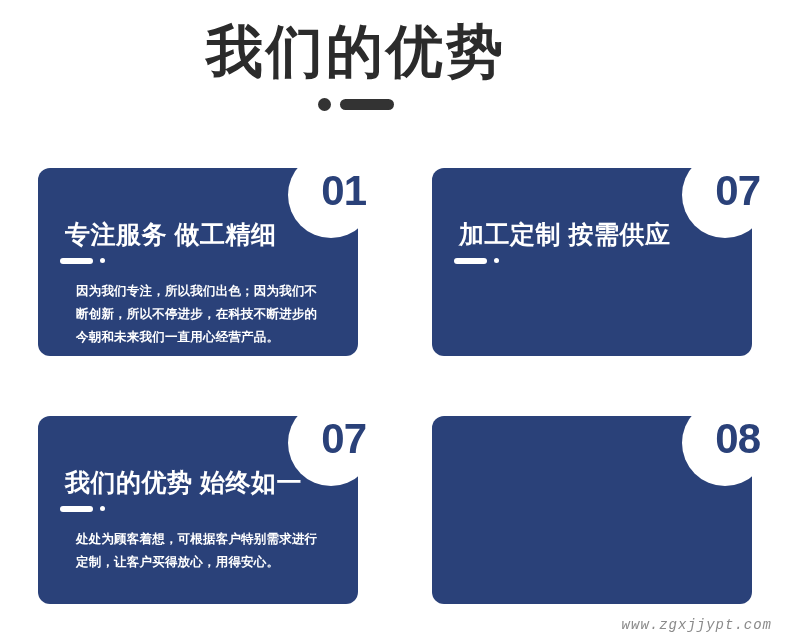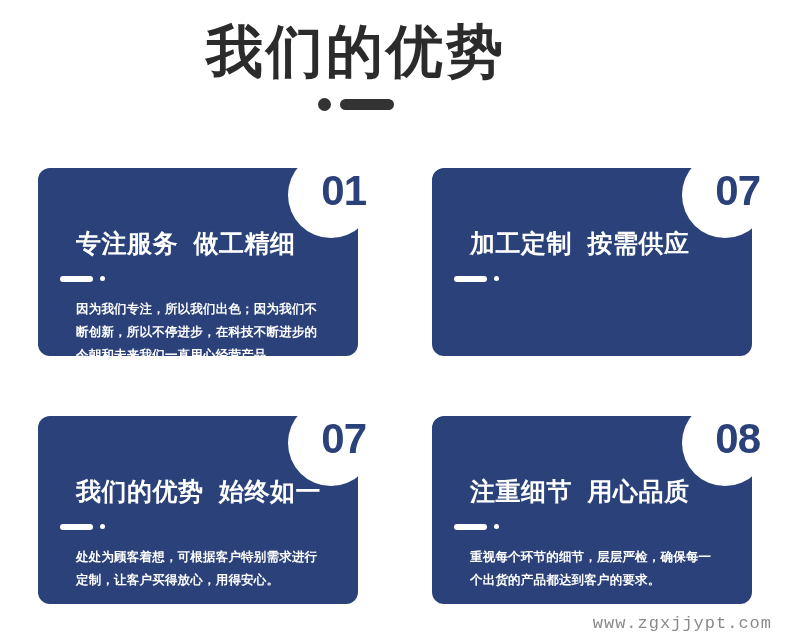--- a/index.html
+++ b/index.html
@@ -105,23 +105,22 @@
     z-index: 3;
     padding: 48px 22px 0 22px;
   }
 
   .card-title {
     font-size: 25px;
     font-weight: 700;
     color: #ffffff;
     letter-spacing: 0.5px;
     line-height: 1.1;
-    margin: 16px;
+    margin: 5px;
     white-space: nowrap;
-    font-family: Liberation Mono, monospace;
   }
 
   .card-divider {
     display: flex;
     align-items: center;
     gap: 7px;
     margin-top: 9px;
     margin-bottom: 11px;
   }
   .card-divider .bar {
@@ -148,24 +147,25 @@
     letter-spacing: 0.2px;
     max-width: 268px;
   }
 
   
   .watermark {
     position: absolute;
     right: 18px;
     bottom: 10px;
     font-family: "Liberation Mono", "DejaVu Sans Mono", monospace;
-    font-size: 17px;
+    font-size: 14px;
     letter-spacing: 1px;
     color: #8a8a8a;
     white-space: nowrap;
+    font-style: italic;
   }
 </style>
 </head>
 <body>
 
 <div class="header">
   <h1 class="page-title">我们的优势</h1>
   <div class="title-divider">
     <span class="dot"></span>
     <span class="bar"></span>
@@ -208,25 +208,17 @@
         <span class="bar"></span>
         <span class="dot"></span>
       </div>
       <p class="card-text">处处为顾客着想，可根据客户特别需求进行定制，让客户买得放心，用得安心。</p>
     </div>
   </div>
 
   <div class="card">
     <span class="card-notch"></span>
     <span class="card-number">08</span>
-    <div class="card-body">
-      <h2 class="card-title">注重细节 用心品质</h2>
-      <div class="card-divider">
-        <span class="bar"></span>
-        <span class="dot"></span>
-      </div>
-      <p class="card-text">重视每个环节的细节，层层严检，确保每一个出货的产品都达到客户的要求。</p>
-    </div>
   </div>
 
 </div>
 
 <div class="watermark">www.zgxjjypt.com</div>
 
 </body></html>

